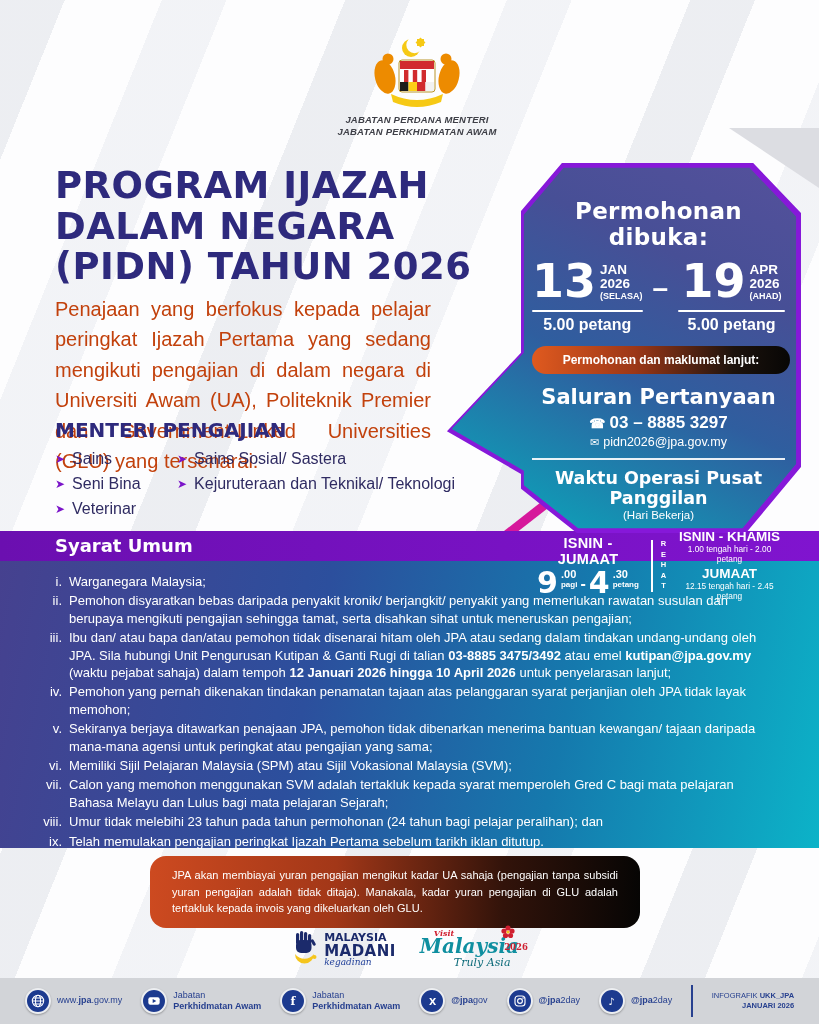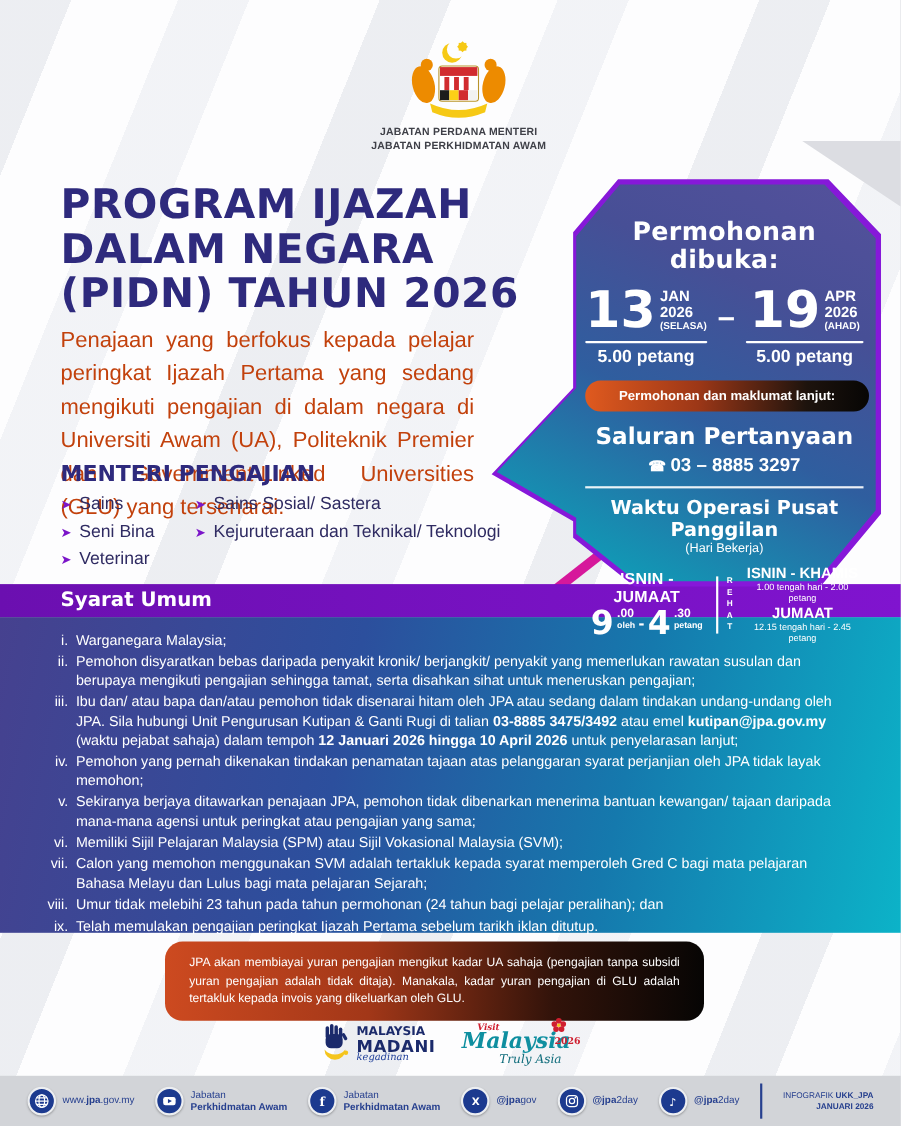--- a/index.html
+++ b/index.html
@@ -6,21 +6,21 @@
   .page{position:relative;width:819px;height:1024px;margin:0 auto;overflow:hidden;
         background:#fdfdfe;font-family:"Liberation Sans",sans-serif;}
   .page::before{content:"";position:absolute;inset:0;
         background:
          repeating-linear-gradient(112deg,rgba(223,226,232,.55) 0 60px,rgba(255,255,255,0) 60px 150px,rgba(235,237,242,.6) 150px 210px,rgba(255,255,255,0) 210px 320px);
         z-index:0;}
   .z{position:absolute;z-index:2;}
 
   
   .emblem{left:332px;top:32px;width:170px;text-align:center;}
-  .agency{font-size:9.5px;font-weight:bold;color:#3f4048;line-height:1.3;letter-spacing:.2px;}
+  .agency{font-size:9.5px;font-weight:bold;color:#3f4048;line-height:1.3;letter-spacing:.2px;font-style:italic;}
 
   
   .title{left:55px;top:166px;width:430px;color:var(--indigo,#2e2a7d);
          font-family:"DejaVu Sans",sans-serif;font-weight:800;font-size:37px;line-height:1.1;letter-spacing:.5px;}
   .intro{left:55px;top:294px;width:376px;font-size:20px;line-height:1.52;color:#c2410c;text-align:justify;}
 
   
   .fields{left:55px;top:418px;width:420px;}
   .fields h3{margin:0;font-family:"DejaVu Sans",sans-serif;font-size:20px;font-weight:800;color:var(--indigo,#2e2a7d);}
   .fgrid{margin-top:8px;display:grid;grid-template-columns:118px auto;row-gap:7px;column-gap:4px;
@@ -227,31 +227,32 @@
           </div>
           <div class="drule"></div>
           <div class="dtime">5.00 petang</div>
         </div>
       </div>
       <div class="pill">
         <div class="pl">Permohonan dan maklumat lanjut:</div>
       </div>
       <div class="saluran">Saluran Pertanyaan</div>
       <div class="phone"><span class="ic">☎</span><span>03 – 8885 3297</span></div>
+      <div class="email"><span class="ic">✉</span><span>pidn2026@jpa.gov.my</span></div>
       <div class="hline"></div>
       <div class="waktu">Waktu Operasi Pusat Panggilan</div>
       <div class="hari">(Hari Bekerja)</div>
       <div class="sched">
         <div class="sleft">
           <div class="sdays">ISNIN - JUMAAT</div>
           <div class="stime">
             <span class="bign">9</span>
             <span class="nstack">
                 <span class="sup">.00</span>
-                <span class="sub">oleh</span>
+                <span class="sub">pagi</span>
               </span>
             <span class="tdash">-</span>
             <span class="bign">4</span>
             <span class="nstack">
                 <span class="sup">.30</span>
                 <span class="sub">petang</span>
               </span>
           </div>
         </div>
         <div class="vline"></div>

